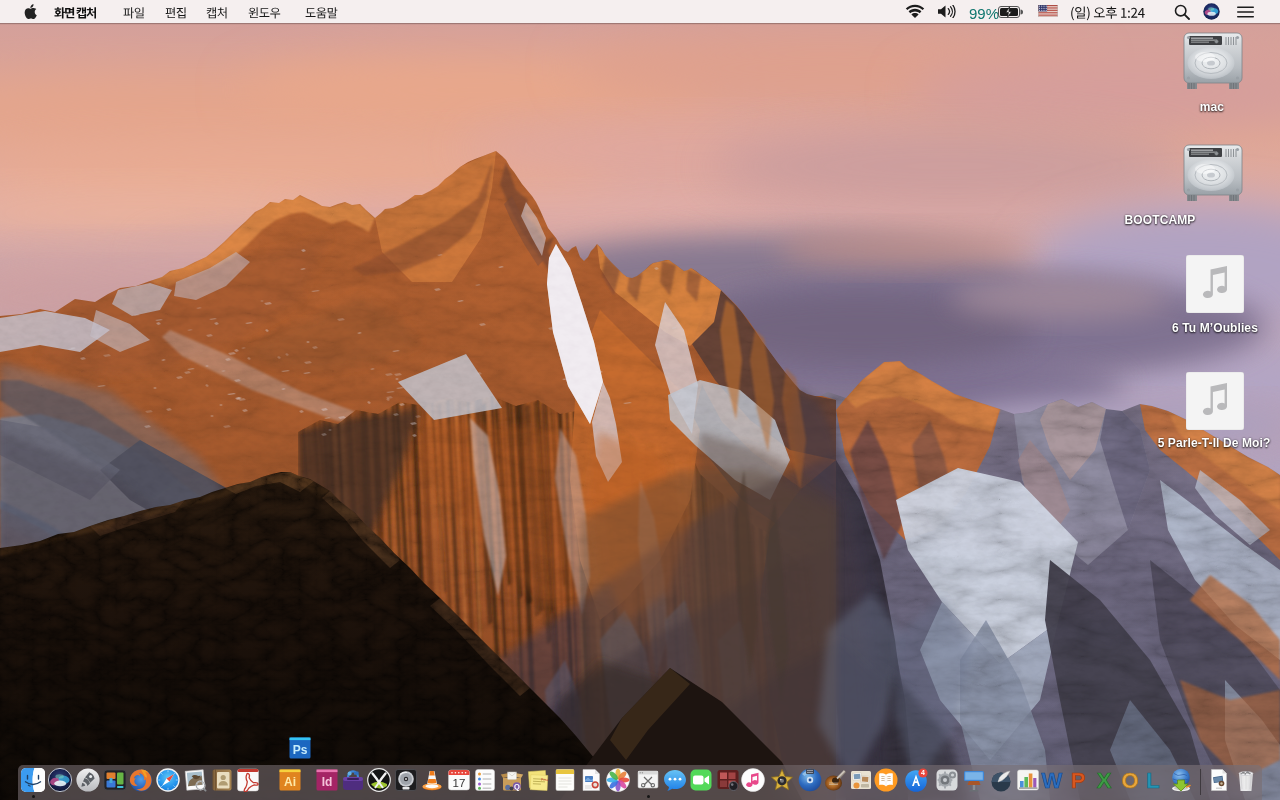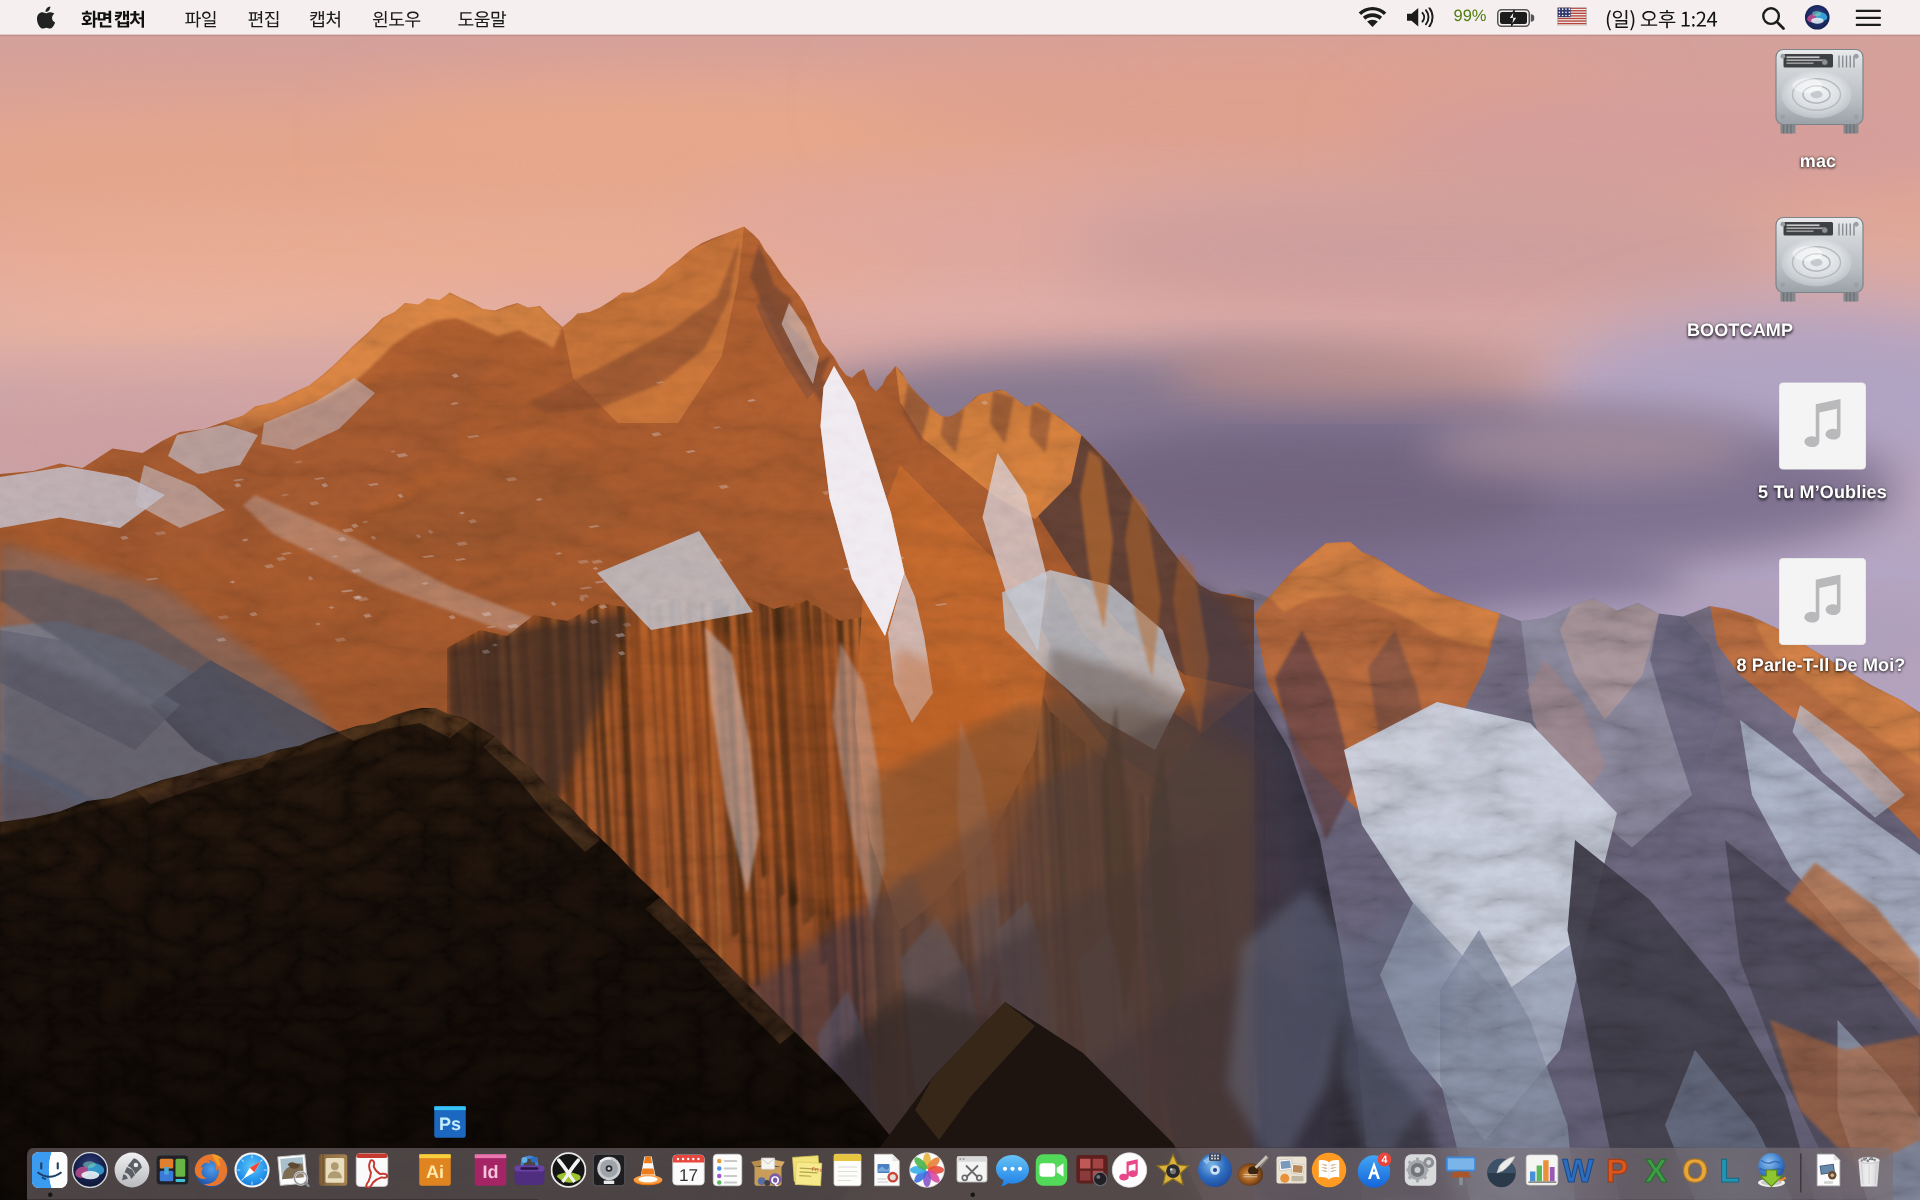--- a/index.html
+++ b/index.html
@@ -496,21 +496,21 @@
 <path d="M0.8,4.4 C3.2,2.1 6.4,0.7 10,0.7 s6.8,1.4 9.2,3.7 L17.6,6 C15.6,4.1 12.9,2.9 10,2.9 S4.4,4.1 2.4,6 Z" fill="#1c1c1c"></path>
 <path d="M3.6,7.2 C5.3,5.7 7.5,4.8 10,4.8 s4.7,0.9 6.4,2.4 L14.8,9.2 C13.5,8.1 11.8,7.4 10,7.4 S6.5,8.1 5.2,9.2 Z" fill="#1c1c1c"></path>
 <path d="M6.4,10.4 C7.4,9.6 8.6,9.1 10,9.1 s2.6,0.5 3.6,1.3 L10,14 Z" fill="#1c1c1c"></path>
       </svg>
       <svg class="micon" style="left:938px;top:5px" width="21" height="13" viewBox="0 0 21 13">
 <path d="M0,4.2 h3 L7.5,0.4 V12.6 L3,8.8 H0 Z" fill="#1c1c1c"></path>
 <path d="M10.3,3.6 a4.4,4.4 0 0 1 0,5.8" stroke="#1c1c1c" stroke-width="1.3" fill="none" stroke-linecap="round"></path>
 <path d="M12.6,1.8 a7.3,7.3 0 0 1 0,9.4" stroke="#1c1c1c" stroke-width="1.3" fill="none" stroke-linecap="round"></path>
 <path d="M14.9,0.2 a10.4,10.4 0 0 1 0,12.6" stroke="#1c1c1c" stroke-width="1.3" fill="none" stroke-linecap="round"></path>
       </svg>
-      <div class="micon" style="left:969px;top:4.5px;font-size:11px;color:#4d7c0f">99%</div>
+      <div class="micon" style="left:969px;top:4.5px;font-size:15px;color:#0f766e">99%</div>
       <svg class="micon" style="left:998px;top:5.5px" width="25" height="12" viewBox="0 0 25 12">
 <rect x="0.5" y="0.5" width="21" height="11" rx="2.5" fill="none" stroke="#555" stroke-width="1"></rect>
 <rect x="2" y="2" width="18" height="8" rx="1.5" fill="#1c1c1c"></rect>
 <path d="M22.5,3.5 v5 a2,2 0 0 0 0,-5 Z" fill="#555"></path>
 <path d="M11.6,0.8 L7.8,6.4 h2.6 L9.6,11.2 L13.6,5.4 h-2.7 L11.6,0.8 Z" fill="#f3f0ef" stroke="#1c1c1c" stroke-width="0.8"></path>
       </svg>
       <svg class="micon" style="left:1038px;top:5px" width="20" height="12" viewBox="0 0 19 12">
         <rect width="19" height="12" fill="#f0ede8"></rect>
         <rect y="0.00" width="19" height="0.92" fill="#b5453c"></rect>
         <rect y="1.71" width="19" height="0.92" fill="#b5453c"></rect>
@@ -646,26 +646,26 @@
         </g>
 <g stroke="#6f7479" stroke-width="1">
           <path d="M8 53 v6 M10.5 53 v6 M13 53 v6 M50 53 v6 M52.5 53 v6 M55 53 v6"></path>
         </g>
 </svg></div>
     <div class="dlabel" style="left:1100px;top:213px;width:120px">BOOTCAMP</div>
     <div style="position:absolute;left:1186px;top:255px;z-index:4"><svg width="58" height="58" viewBox="0 0 58 58">
 <rect width="58" height="58" rx="3" fill="#f4f4f4" stroke="#d8d8d8" stroke-width="0.6"></rect>
 <path d="M24.5,14.5 L41,11 V34.5 a5,3.6 0 1 1 -2.4,-3.1 V17.5 L26.9,20 v19.5 a5,3.6 0 1 1 -2.4,-3.1 Z" fill="#b9b9bb"></path>
 </svg></div>
-    <div class="dlabel" style="left:1155px;top:321px;width:120px">5 Tu M’Oublies</div>
+    <div class="dlabel" style="left:1155px;top:321px;width:120px">6 Tu M’Oublies</div>
     <div style="position:absolute;left:1186px;top:372px;z-index:4"><svg width="58" height="58" viewBox="0 0 58 58">
 <rect width="58" height="58" rx="3" fill="#f4f4f4" stroke="#d8d8d8" stroke-width="0.6"></rect>
 <path d="M24.5,14.5 L41,11 V34.5 a5,3.6 0 1 1 -2.4,-3.1 V17.5 L26.9,20 v19.5 a5,3.6 0 1 1 -2.4,-3.1 Z" fill="#b9b9bb"></path>
 </svg></div>
-    <div class="dlabel" style="left:1155px;top:437px;width:118px;line-height:13.5px">8 Parle-T-Il De Moi?</div>
+    <div class="dlabel" style="left:1155px;top:437px;width:118px;line-height:13.5px">5 Parle-T-Il De Moi?</div>
 <div id="dock"></div>
     <div class="di" style="left:21.0px;top:768px"><svg width="24" height="24" viewBox="0 0 24 24">
         <rect width="24" height="24" rx="5" fill="#fff"></rect>
 <path d="M0,5 a5,5 0 0 1 5,-5 H13.5 C11,7 11,17 13.5,24 H5 a5,5 0 0 1 -5,-5 Z" fill="#3b9bf0"></path>
 <path d="M13.5,0 H19 a5,5 0 0 1 5,5 V19 a5,5 0 0 1 -5,5 H13.5 C11,17 11,7 13.5,0 Z" fill="#fdfdfd"></path>
 <path d="M6.5,7.5 v3.5 M17.5,7.5 v3.5" stroke="#1e3f66" stroke-width="1.4" stroke-linecap="round"></path>
 <path d="M4,13.5 Q12,19.5 20,13.5" stroke="#1e3f66" stroke-width="1.3" fill="none"></path>
 <path d="M7,16.8 q1.2,1.2 2.6,1.4" stroke="#1e3f66" stroke-width="1.1" fill="none"></path>
       </svg></div>
     <div class="di" style="left:48.0px;top:768px"><svg width="24" height="24" viewBox="0 0 24 24">

